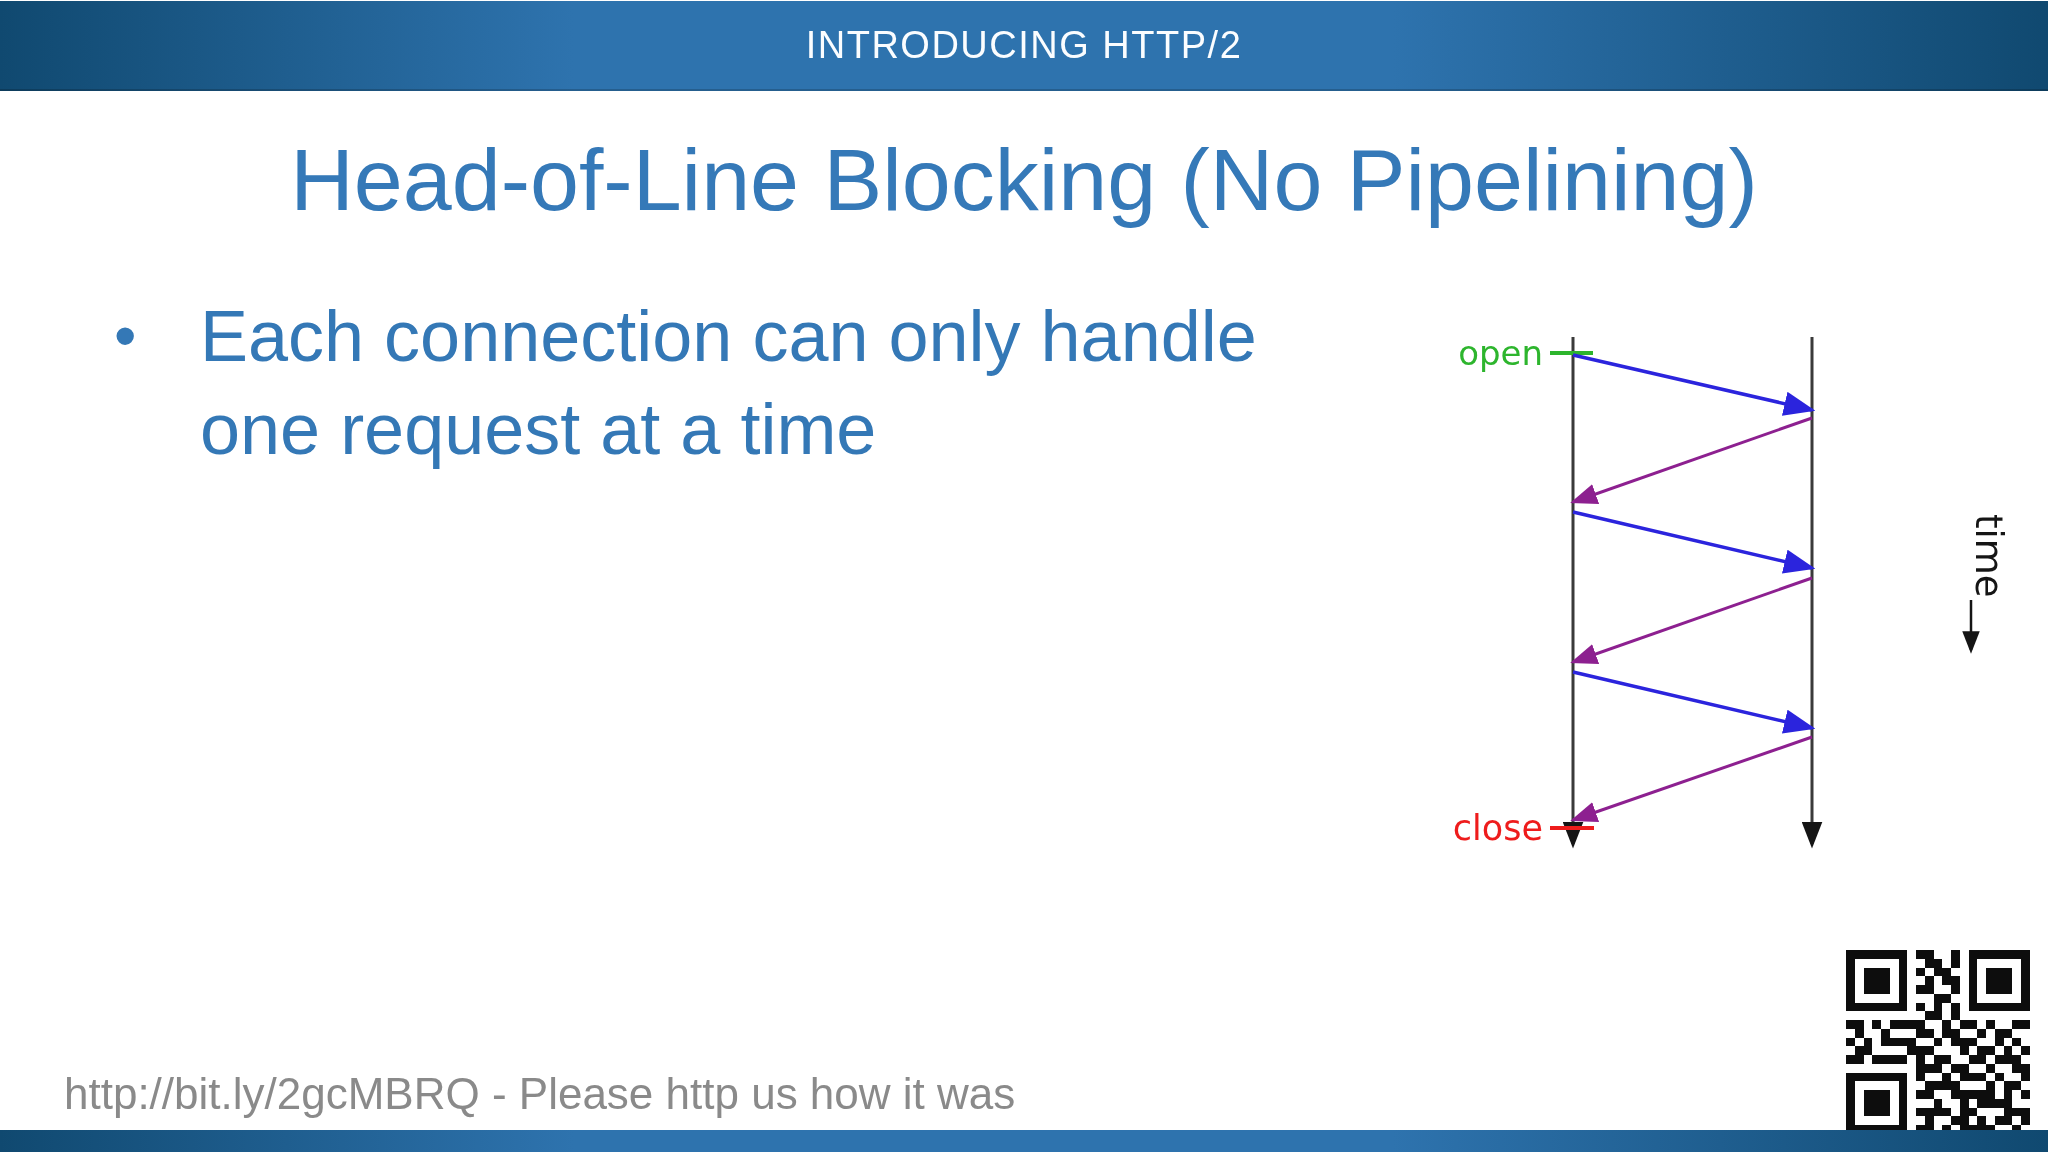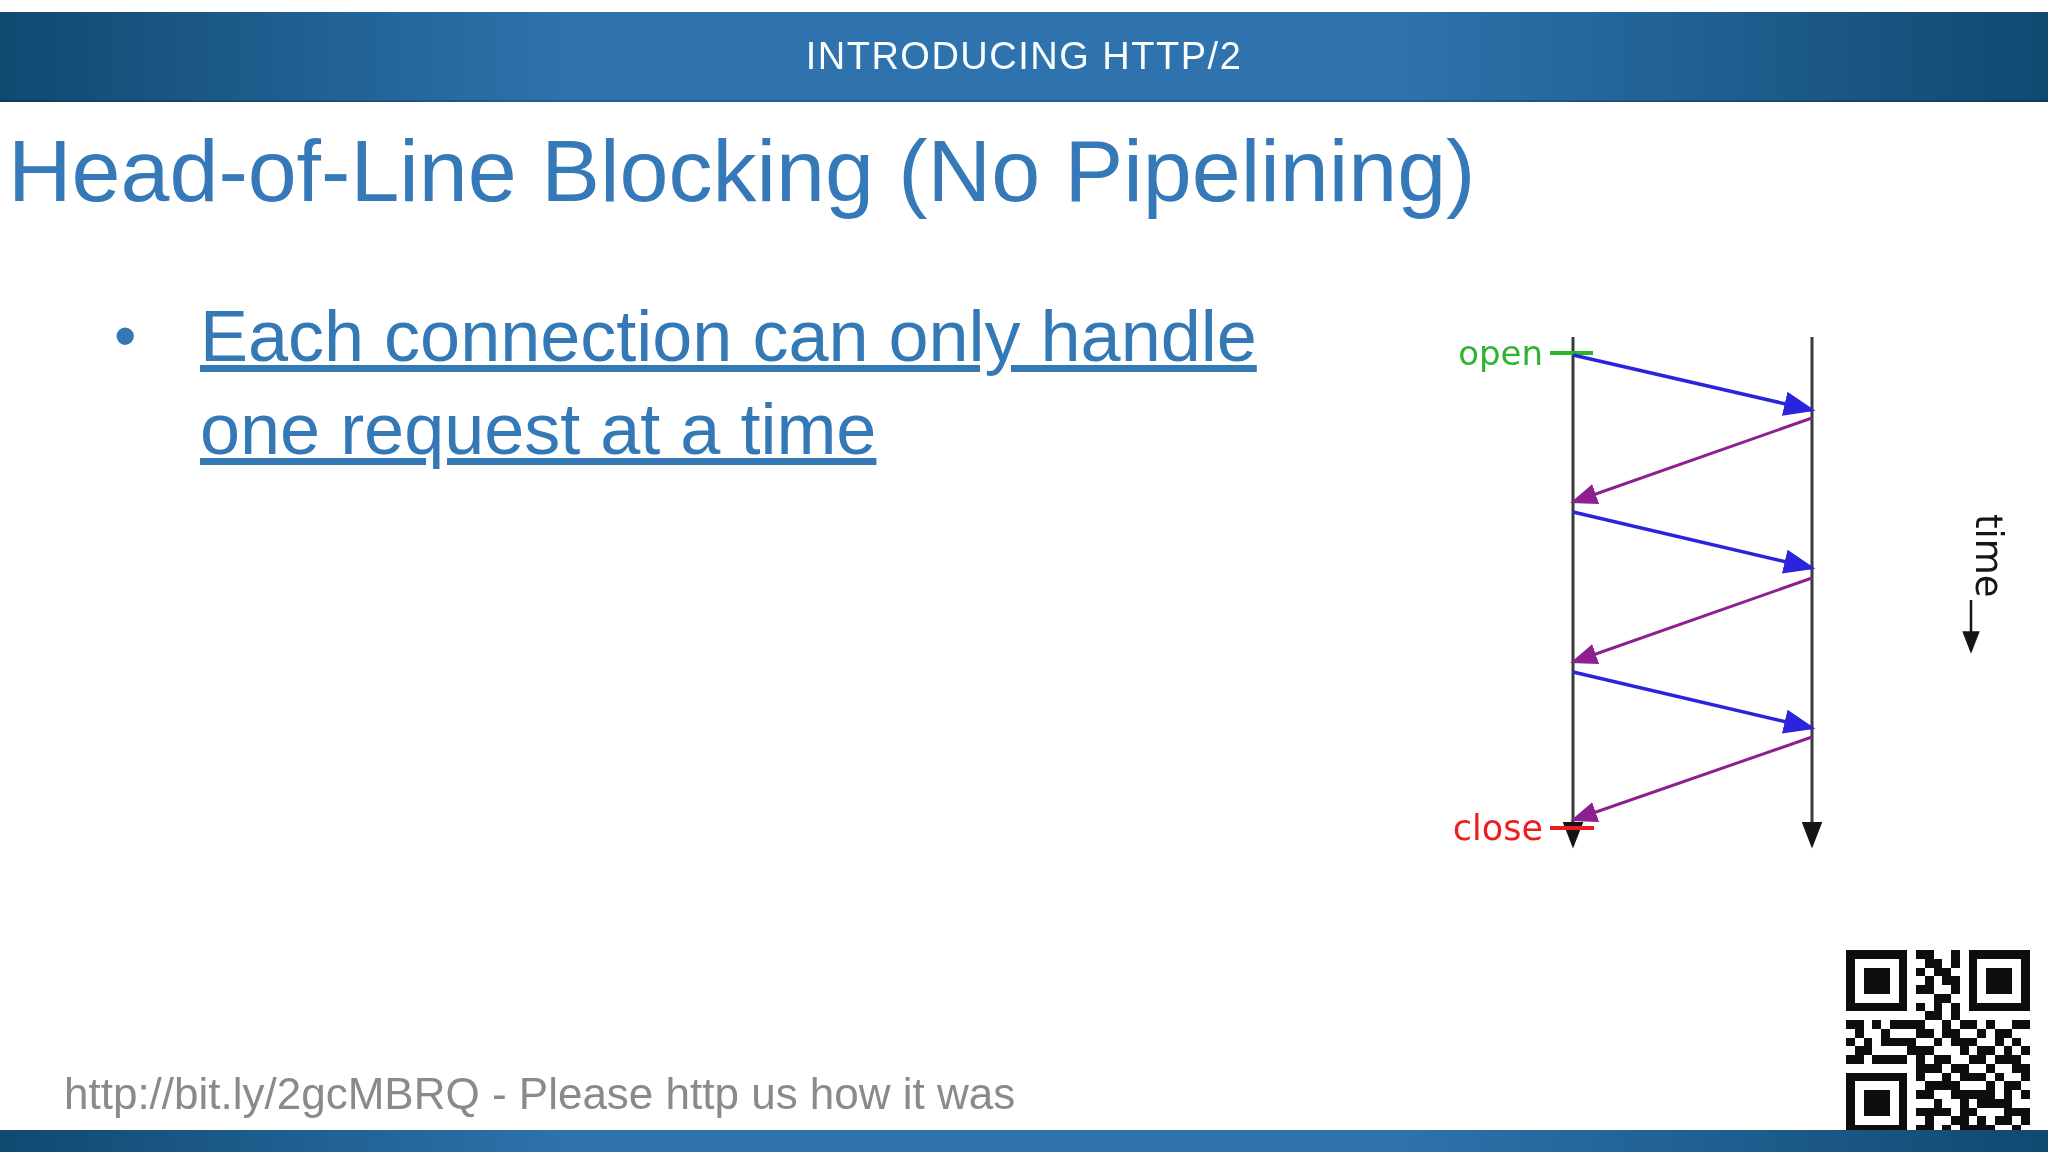--- a/index.html
+++ b/index.html
@@ -6,37 +6,37 @@
   body{
     width:2048px;height:1152px;position:relative;overflow:hidden;
     background:#ffffff;
     font-family:"Liberation Sans",sans-serif;
   }
   
   .bar{
     position:absolute;left:0;width:2048px;
     background:linear-gradient(90deg,var(--bar_edge) 0%,var(--bar_center) 28%,var(--bar_center) 68%,var(--bar_edge) 100%);
   }
-  .bar.top{top:12px;height:88px;border-bottom:2px solid rgba(0,0,0,0.18);
+  .bar.top{top:1px;height:88px;border-bottom:2px solid rgba(0,0,0,0.18);
     display:flex;align-items:center;justify-content:center;}
   .bar.bottom{bottom:0;height:22px;}
   .banner-text{
     color:#fbfdff;font-size:38px;letter-spacing:1.5px;font-weight:400;
   }
   
   .title{
-    position:absolute;top:112px;left:0;right:0;margin:8px;
-    text-align:left;font-weight:400;
+    position:absolute;top:112px;left:0;right:0;margin:17px;
+    text-align:center;font-weight:400;
     font-size:88px;line-height:1.15;color:var(--title_text);
   }
   
   .bullets{
     position:absolute;top:290px;left:96px;width:1420px;
     margin:0;padding:0;list-style:none;
-    font-size:72px;line-height:93px;color:var(--bullet_text);text-decoration:underline;
+    font-size:72px;line-height:93px;color:var(--bullet_text);
   }
   .bullets li{
     position:relative;padding-left:104px;margin-bottom:32px;
     white-space:pre-line;
   }
   .bullets li::before{
     content:"\2022";
     position:absolute;left:18px;top:0;
     font-size:64px;line-height:93px;color:var(--bullet_text);
   }

